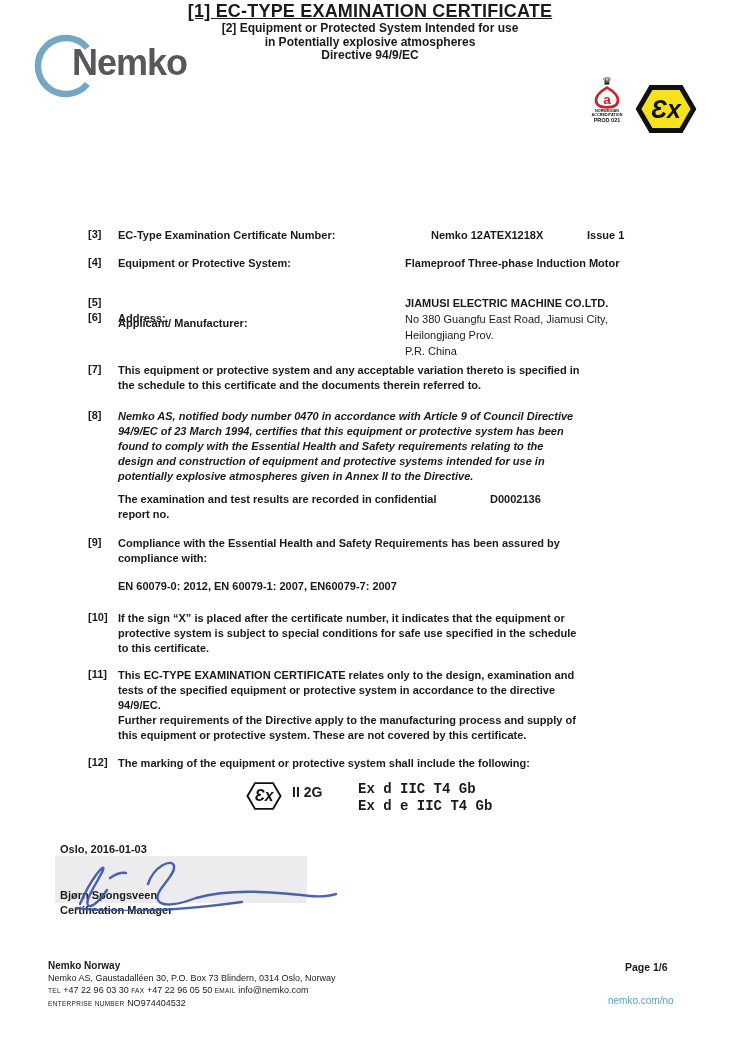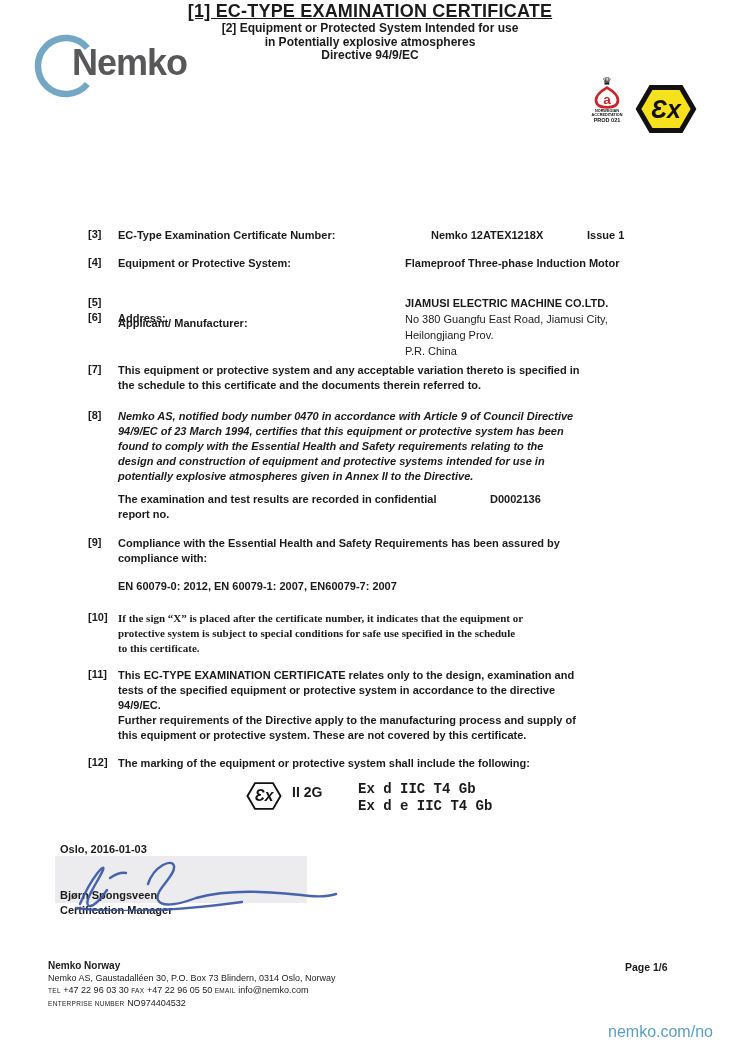--- a/index.html
+++ b/index.html
@@ -38,21 +38,21 @@
 
   .marking-codes { font-size: 14px; font-weight: bold; line-height: 17px; font-family: Liberation Mono, monospace; }
   .marking-group { font-size: 14px; font-weight: bold; }
 
   .sig-band { background: #ececee; width: 252px; height: 47px; }
 
   .footer-small { font-size: 9px; line-height: 12px; color:#1a1a1a; }
   .footer-caps { font-size: 6.5px; letter-spacing: 0.3px; }
   .footer-company { font-size: 10px; font-weight: bold; line-height: 13px; }
   .page-num { font-size: 10.5px; font-weight: bold; }
-  .website { font-size: 16px; color: #5b9fc0; text-decoration: none; margin-top: 28px; }
+  .website { font-size: 10px; color: #5b9fc0; text-decoration: none; }
 </style>
 </head>
 <body>
 
 <div class="page">
 
   <div class="abs" style="left:34px; top:34px; width:200px; height:64px;">
     <svg class="abs" style="left:0; top:0;" width="64" height="64" viewBox="0 0 64 64">
       <path d="M53.4 14 A28 28 0 1 0 53.4 50" fill="none" stroke="#74a7c4" stroke-width="6.5" stroke-linecap="butt"></path>
     </svg>
@@ -114,21 +114,21 @@
   <div class="abs body-txt pre" style="left:118px; top:492px; width:400px;">The examination and test results are recorded in confidential
 report no.</div>
   <div class="abs body-txt" style="left:490px; top:492px;">D0002136</div>
 
   <div class="abs num-col" style="left:88px; top:536px;">[9]</div>
   <div class="abs body-txt pre para-text" style="left:118px; top:536px;">Compliance with the Essential Health and Safety Requirements has been assured by
 compliance with:</div>
   <div class="abs body-txt" style="left:118px; top:579px;">EN 60079-0: 2012, EN 60079-1: 2007, EN60079-7: 2007</div>
 
   <div class="abs num-col" style="left:88px; top:611px;">[10]</div>
-  <div class="abs body-txt pre para-text" style="left:118px; top:611px;font-family:Liberation Serif, serif;">If the sign “X” is placed after the certificate number, it indicates that the equipment or
+  <div class="abs body-txt pre para-text" style="left:118px; top:611px;">If the sign “X” is placed after the certificate number, it indicates that the equipment or
 protective system is subject to special conditions for safe use specified in the schedule
 to this certificate.</div>
 
   <div class="abs num-col" style="left:88px; top:668px;">[11]</div>
   <div class="abs body-txt pre para-text" style="left:118px; top:668px;">This EC-TYPE EXAMINATION CERTIFICATE relates only to the design, examination and
 tests of the specified equipment or protective system in accordance to the directive
 94/9/EC.
 Further requirements of the Directive apply to the manufacturing process and supply of
 this equipment or protective system. These are not covered by this certificate.</div>
 

